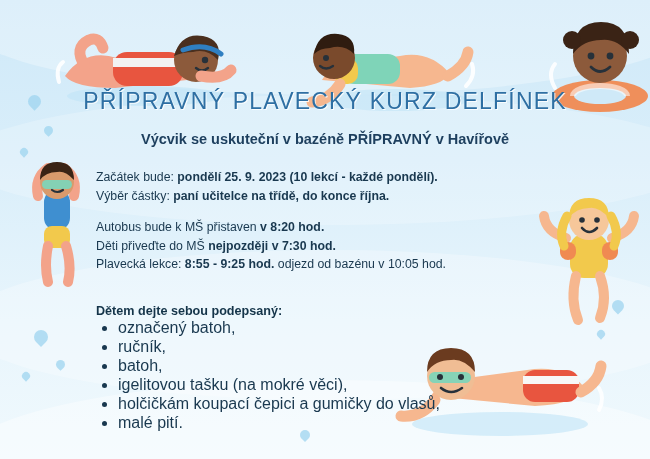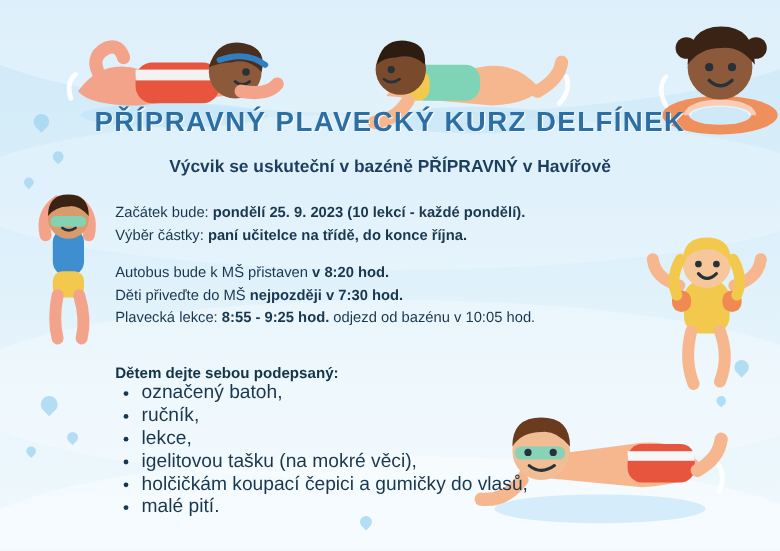--- a/index.html
+++ b/index.html
@@ -40,21 +40,21 @@
     z-index: 5;
   }
 
   .title {
     position: absolute;
     top: 88px;
     left: 0;
     width: 650px;
     text-align: center;
     font-size: 23px;
-    font-weight: bold;
+    font-weight: normal;
     letter-spacing: 1.2px;
     color: #2e6fa3;
     text-shadow: 1px 1px 0 rgba(255,255,255,0.85);
   }
 
   .subtitle {
     position: absolute;
     top: 131px;
     left: 0;
     width: 650px;
@@ -242,20 +242,20 @@
       <p>
         <span>Plavecká lekce: </span><b>8:55 - 9:25 hod.</b><span> odjezd od bazénu v 10:05 hod.</span>
       </p>
     </div>
 
     <div class="list-head">Dětem dejte sebou podepsaný:</div>
 
     <ul class="items">
       <li>označený batoh,</li>
       <li>ručník,</li>
-      <li>lekce,</li>
+      <li>batoh,</li>
       <li>igelitovou tašku (na mokré věci),</li>
       <li>holčičkám koupací čepici a gumičky do vlasů,</li>
       <li>malé pití.</li>
     </ul>
 
   </div>
 </div>
 
 </body></html>

